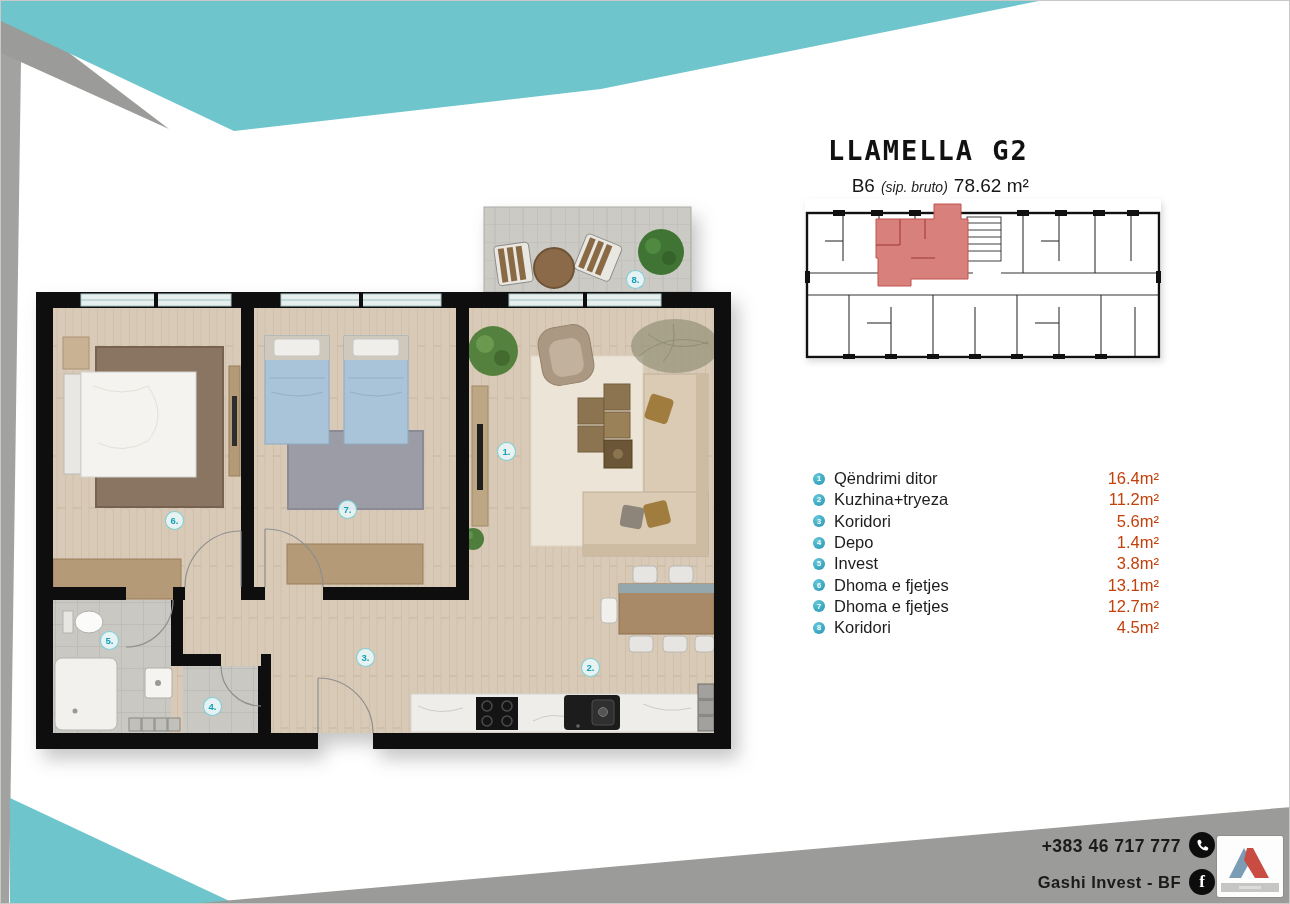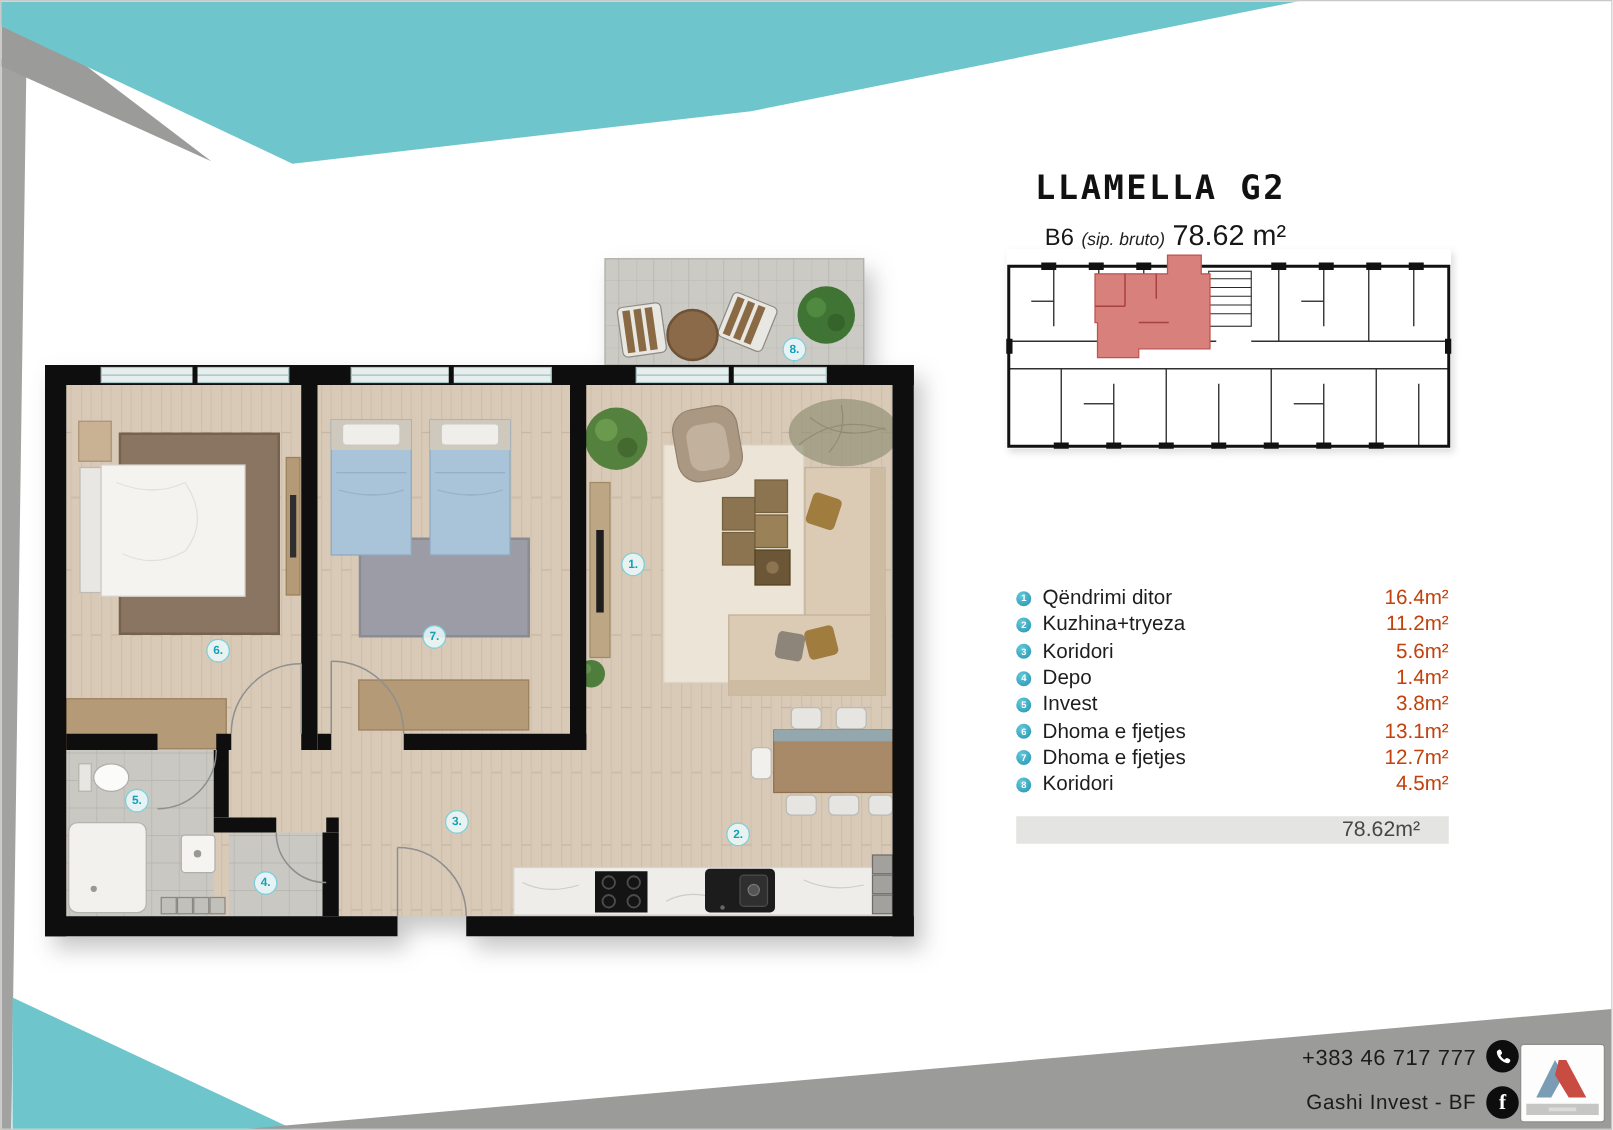--- a/index.html
+++ b/index.html
@@ -7,42 +7,42 @@
         box-sizing:border-box;overflow:hidden;font-family:"Liberation Sans",sans-serif;}
   .deco{position:absolute;left:0;top:0;width:1290px;height:904px;}
   svg{display:block;}
   
   .title-block{position:absolute;left:827px;top:134px;}
   .title{font-family:"DejaVu Sans Mono",monospace;font-size:27px;font-weight:600;
          letter-spacing:2px;color:#111;}
   .subtitle{margin-top:9px;display:flex;align-items:baseline;gap:6px;color:#161616;justify-content:flex-end;}
   .subtitle .unit{font-size:19px;font-weight:500;}
   .subtitle .gross{font-size:14px;color:#222;font-style:italic;}
-  .subtitle .area{font-size:23px;font-weight:500;}
+  .subtitle .area{font-size:19px;font-weight:500;}
   
   .keyplan{position:absolute;left:804px;top:198px;filter:drop-shadow(2px 3px 3px rgba(60,60,60,.18));}
   
   .floorplan{position:absolute;left:32px;top:205px;filter:drop-shadow(7px 10px 9px rgba(50,50,50,.28));}
   .marker{position:absolute;width:17px;height:17px;border-radius:50%;
           background:rgba(235,249,251,.85);border:1px solid rgba(55,185,200,.6);
           color:#12a2b8;font-size:9.5px;font-weight:bold;display:flex;align-items:center;
           justify-content:center;z-index:5;}
   
   .legend{position:absolute;left:812px;top:467px;width:346px;}
   .legend-row{display:flex;align-items:center;height:21.3px;}
   .legend-num{width:12px;height:12px;border-radius:50%;flex:0 0 12px;
       background:radial-gradient(circle at 35% 30%,#63c8da,#2392b0);
       color:#fff;font-size:7.5px;font-weight:bold;display:flex;align-items:center;
       justify-content:center;margin-right:9px;}
   .legend-label{font-size:16.5px;color:#1d1d1d;}
   .legend-value{margin-left:auto;font-size:16.5px;color:#c2410c;}
   .legend-total{margin-top:15px;height:22px;background:#e4e4e2;display:flex;align-items:center;
       justify-content:flex-end;padding-right:23px;font-size:17px;color:#474747;}
   
-  .contact-text{position:absolute;text-align:right;color:#1b1b1b;z-index:6;}
+  .contact-text{position:absolute;text-align:right;color:#1b1b1b;z-index:6;font-weight:bold;}
   .phone-text{left:950px;top:835px;width:230px;font-size:17.5px;letter-spacing:.5px;}
   .fb-text{left:950px;top:872px;width:230px;font-size:16.5px;letter-spacing:.5px;}
   .icon-circle{position:absolute;width:26px;height:26px;border-radius:50%;background:#0d0d0d;
       display:flex;align-items:center;justify-content:center;z-index:6;}
   .phone-icon{left:1188px;top:831px;}
   .fb-icon{left:1188px;top:868px;}
   .fb-icon .f{color:#fff;font-size:17px;font-weight:bold;font-family:"Liberation Serif",serif;}
   .logo-box{position:absolute;left:1216px;top:835px;width:66px;height:61px;background:#fdfdfd;
       border-radius:2px;z-index:6;box-shadow:0 0 0 1px rgba(0,0,0,.08);}
 </style>
@@ -373,23 +373,20 @@
     <div class="legend-row">
       <span class="legend-num">7</span>
       <span class="legend-label">Dhoma e fjetjes</span>
       <span class="legend-value">12.7m²</span>
     </div>
     <div class="legend-row">
       <span class="legend-num">8</span>
       <span class="legend-label">Koridori</span>
       <span class="legend-value">4.5m²</span>
     </div>
-    <div class="legend-total">
-      <span>78.62m²</span>
-    </div>
   </div>
 
   <div class="contact-text phone-text">+383 46 717 777</div>
   <div class="icon-circle phone-icon">
     <svg width="15" height="15" viewBox="0 0 24 24">
       <path fill="#fff" d="M6.6,2.8 C7.6,2.4 8.8,2.9 9.3,3.9 L10.4,6.2 C10.8,7 10.6,8 9.9,8.6 L9,9.4 C8.7,9.7 8.6,10.2 8.8,10.6 C9.6,12.3 11.6,14.3 13.3,15.2 C13.7,15.4 14.2,15.3 14.5,15 L15.3,14.1 C15.9,13.4 16.9,13.2 17.7,13.6 L20,14.7 C21,15.2 21.5,16.4 21.1,17.4 C20.6,18.8 19.5,20.2 18,20.1 C14.5,19.9 10.7,17.6 8.5,15.4 C6.3,13.2 4.1,9.5 3.9,6 C3.8,4.5 5.2,3.4 6.6,2.8 Z"></path>
     </svg>
   </div>
   <div class="contact-text fb-text">Gashi Invest - BF</div>
   <div class="icon-circle fb-icon">

